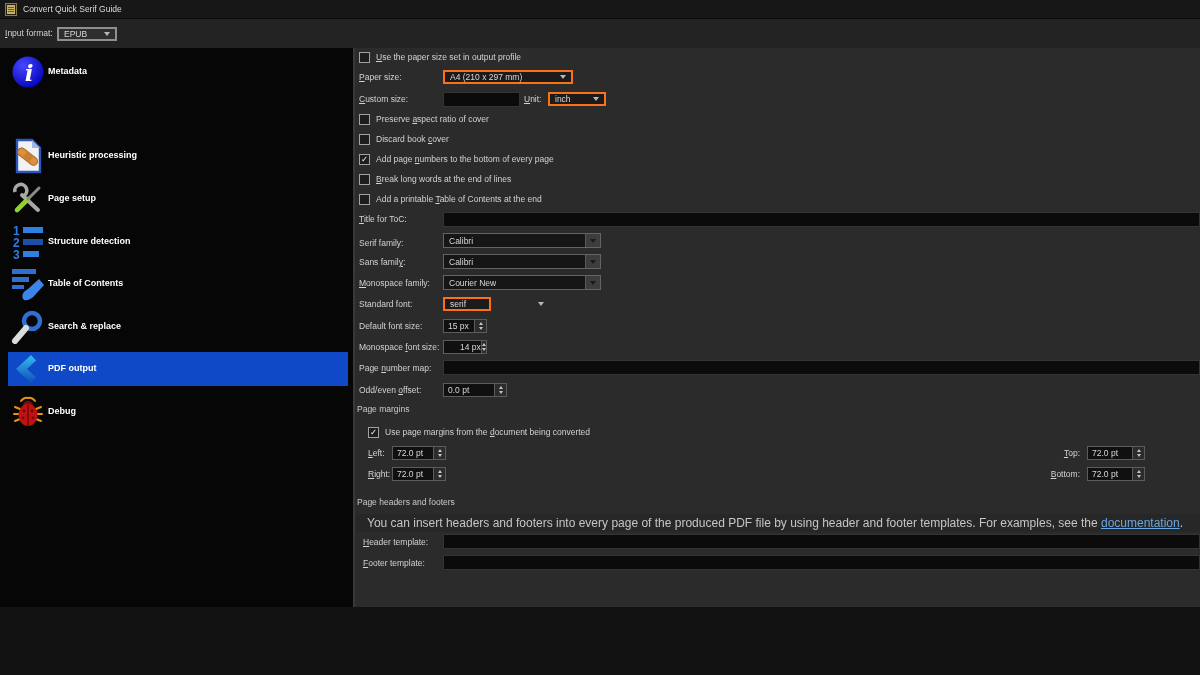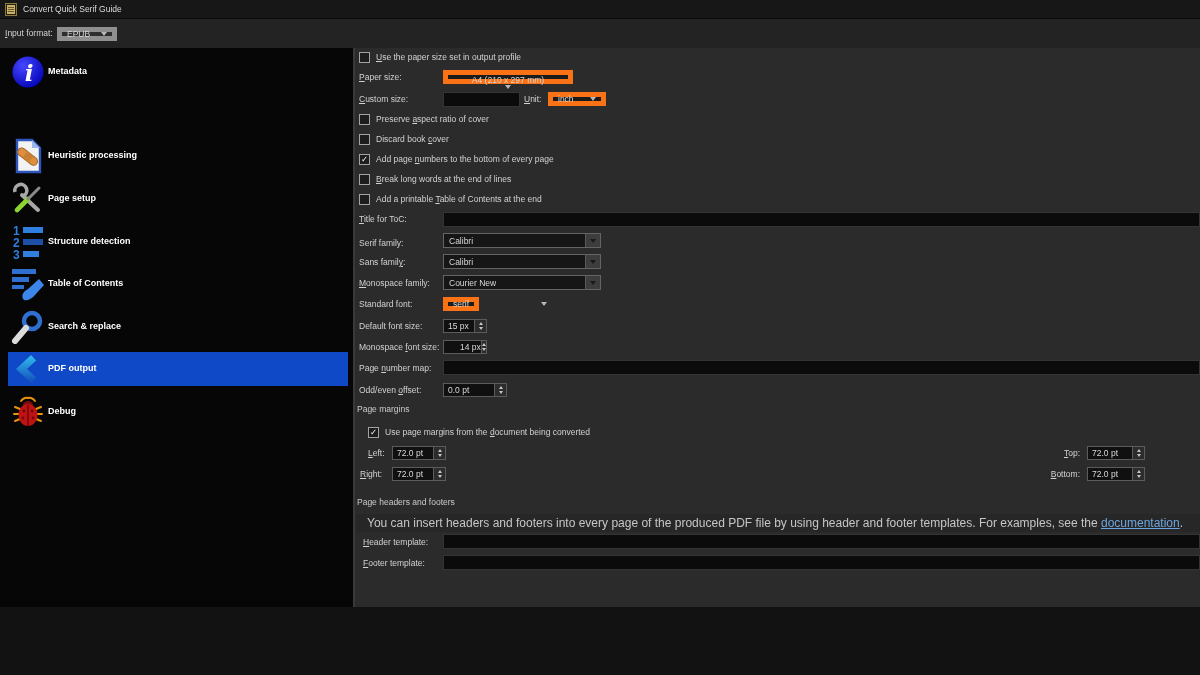--- a/index.html
+++ b/index.html
@@ -21,21 +21,21 @@
   .side-icon{flex:0 0 40px;display:flex;align-items:center;justify-content:center;}
   .side-label{color:#ffffff;font-weight:bold;font-size:9px;line-height:1.45;max-width:105px;}
   
   .row{position:absolute;height:14px;display:flex;align-items:center;}
   .lbl{font-size:8.5px;color:#d2d2d2;white-space:nowrap;}
   .grouplbl{font-size:8.5px;color:#cbcbcb;white-space:nowrap;}
   u{text-underline-offset:1px;}
   .cb{width:9px;height:9px;border:1px solid #a2a2a2;background:#1d1d1d;margin-right:6px;
       display:flex;align-items:center;justify-content:center;flex:0 0 9px;}
   .cbmark{color:#f2f2f2;font-size:8.5px;font-weight:bold;line-height:1;transform:translateY(-0.5px);}
-  .combo{position:absolute;box-sizing:border-box;height:14px;background:#1b1b1b;border:5px solid #f97316;
+  .combo{position:absolute;box-sizing:border-box;height:14px;background:#1b1b1b;border:2px solid #f97316;
          color:#d8d8d8;font-size:8.5px;display:flex;align-items:center;padding:0 5px;}
   .combo .spacer{flex:1;}
   .combo.light{background:#2e2e2e;border-color:#8f8f8f;}
   .arr-down{width:0;height:0;border-left:3px solid transparent;border-right:3px solid transparent;
             border-top:4px solid #b8b8b8;}
   .combo2{position:absolute;box-sizing:border-box;height:15px;background:#161616;border:1px solid #646464;
           color:#d8d8d8;font-size:8.5px;display:flex;align-items:center;padding:0 5px;}
   .combo2 .btn{position:absolute;right:0;top:0;bottom:0;width:14px;background:#3d3d3d;
                border-left:1px solid #5a5a5a;display:flex;align-items:center;justify-content:center;}
   .combo2 .btn .arr-down{border-top-color:#191919;}
@@ -212,21 +212,21 @@
   <div class="row" style="left:359px;top:50px;">
     <span class="cb">
         <span class="cbmark"></span>
       </span>
     <span class="lbl"><u>U</u>se the paper size set in output profile</span>
   </div>
 
   <div class="row" style="left:359px;top:70px;text-align:right;">
     <span class="lbl"><u>P</u>aper size:</span>
   </div>
-  <div class="combo" style="left:443px;top:70px;width:130px;flex-direction:column;">
+  <div class="combo" style="left:443px;top:70px;width:130px;">
     <span>A4 (210 x 297 mm)</span>
     <span class="spacer"></span>
       <span class="arr-down"></span>
   </div>
 
   <div class="row" style="left:359px;top:92px;">
     <span class="lbl"><u>C</u>ustom size:</span>
   </div>
   <input type="text" class="tinput" style="left: 443px; top: 92px; width: 77px;" value="">
   <div class="row" style="left:524px;top:92px;">
@@ -300,21 +300,21 @@
   <div class="combo2" style="left:443px;top:275px;width:158px;">
     <span>Courier New</span>
     <span class="btn">
         <span class="arr-down"></span>
       </span>
   </div>
 
   <div class="row" style="left:359px;top:297px;">
     <span class="lbl">Standard font:</span>
   </div>
-  <div class="combo" style="left:443px;top:297px;width:36px;gap:36px;">
+  <div class="combo" style="left:443px;top:297px;width:48px;gap:36px;">
     <span>serif</span>
     <span class="spacer"></span>
       <span class="arr-down"></span>
   </div>
 
   <div class="row" style="left:359px;top:319px;">
     <span class="lbl">Default font size:</span>
   </div>
   <div class="spin" style="left:443px;top:319px;width:44px;">
     <span class="val">15 px</span>
@@ -376,21 +376,21 @@
     <span class="lbl"><u>T</u>op:</span>
   </div>
   <div class="spin" style="left:1087px;top:446px;width:58px;">
     <span class="val">72.0 pt</span>
     <span class="spinbtns">
         <span class="up"></span>
         <span class="down"></span>
       </span>
   </div>
 
-  <div class="row" style="left:360px;top:467px;justify-content:flex-end;">
+  <div class="row" style="left:368px;top:467px;justify-content:flex-end;">
     <span class="lbl"><u>R</u>ight:</span>
   </div>
   <div class="spin" style="left:392px;top:467px;width:54px;">
     <span class="val">72.0 pt</span>
     <span class="spinbtns">
         <span class="up"></span>
         <span class="down"></span>
       </span>
   </div>
   <div class="row" style="left:1028px;top:467px;width:52px;justify-content:flex-end;">

